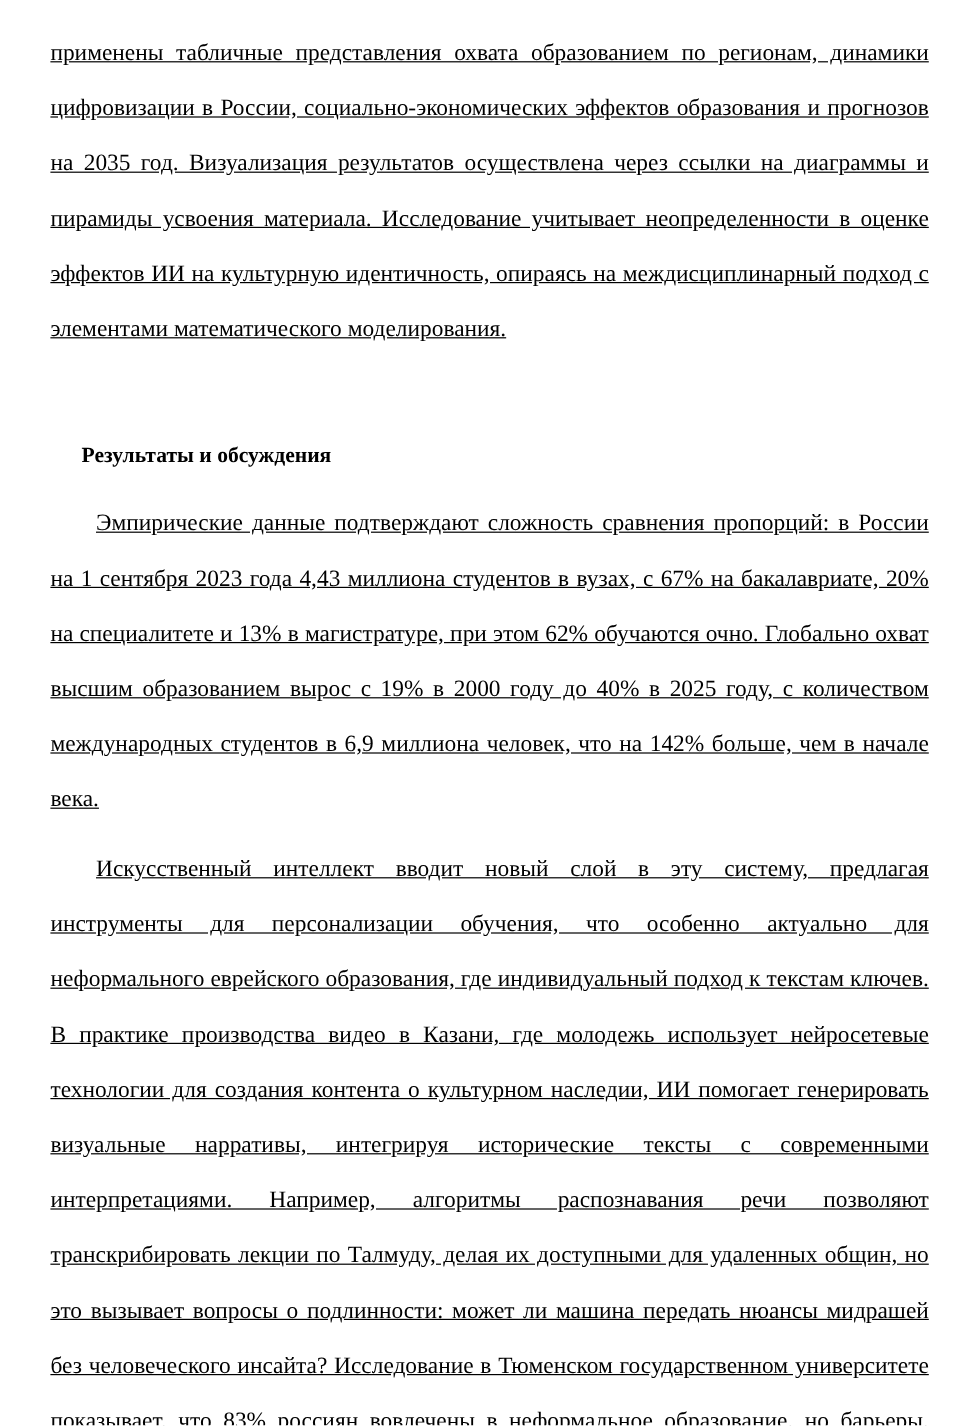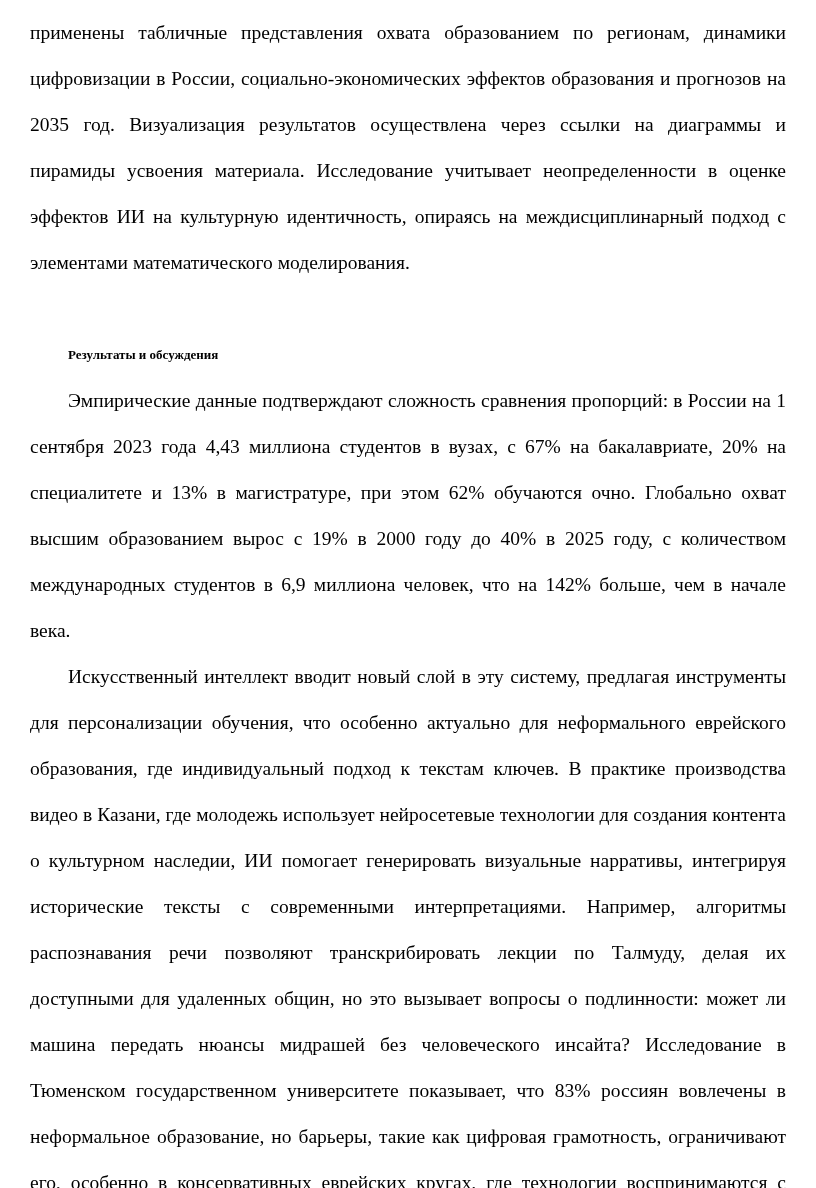--- a/index.html
+++ b/index.html
@@ -17,32 +17,33 @@
     color: #000000;
     overflow: hidden;
   }
   .doc-body {
     font-size: 19.5px;
     line-height: 46px;
     text-align: justify;
     text-justify: inter-word;
   }
   p.para {
-    margin: 0;
+    margin: 12px;
     text-indent: 0;
+    text-decoration: underline;
   }
   p.para.indent {
     text-indent: 38px;
   }
   .spacer {
     height: 46px;
   }
   h2.heading {
     margin: 0;
-    font-size: 13px;
+    font-size: 18px;
     line-height: 46px;
     font-weight: bold;
     text-indent: 38px;
     text-align: left;
   }
 </style>
 </head>
 <body>
 
 <div class="page">

